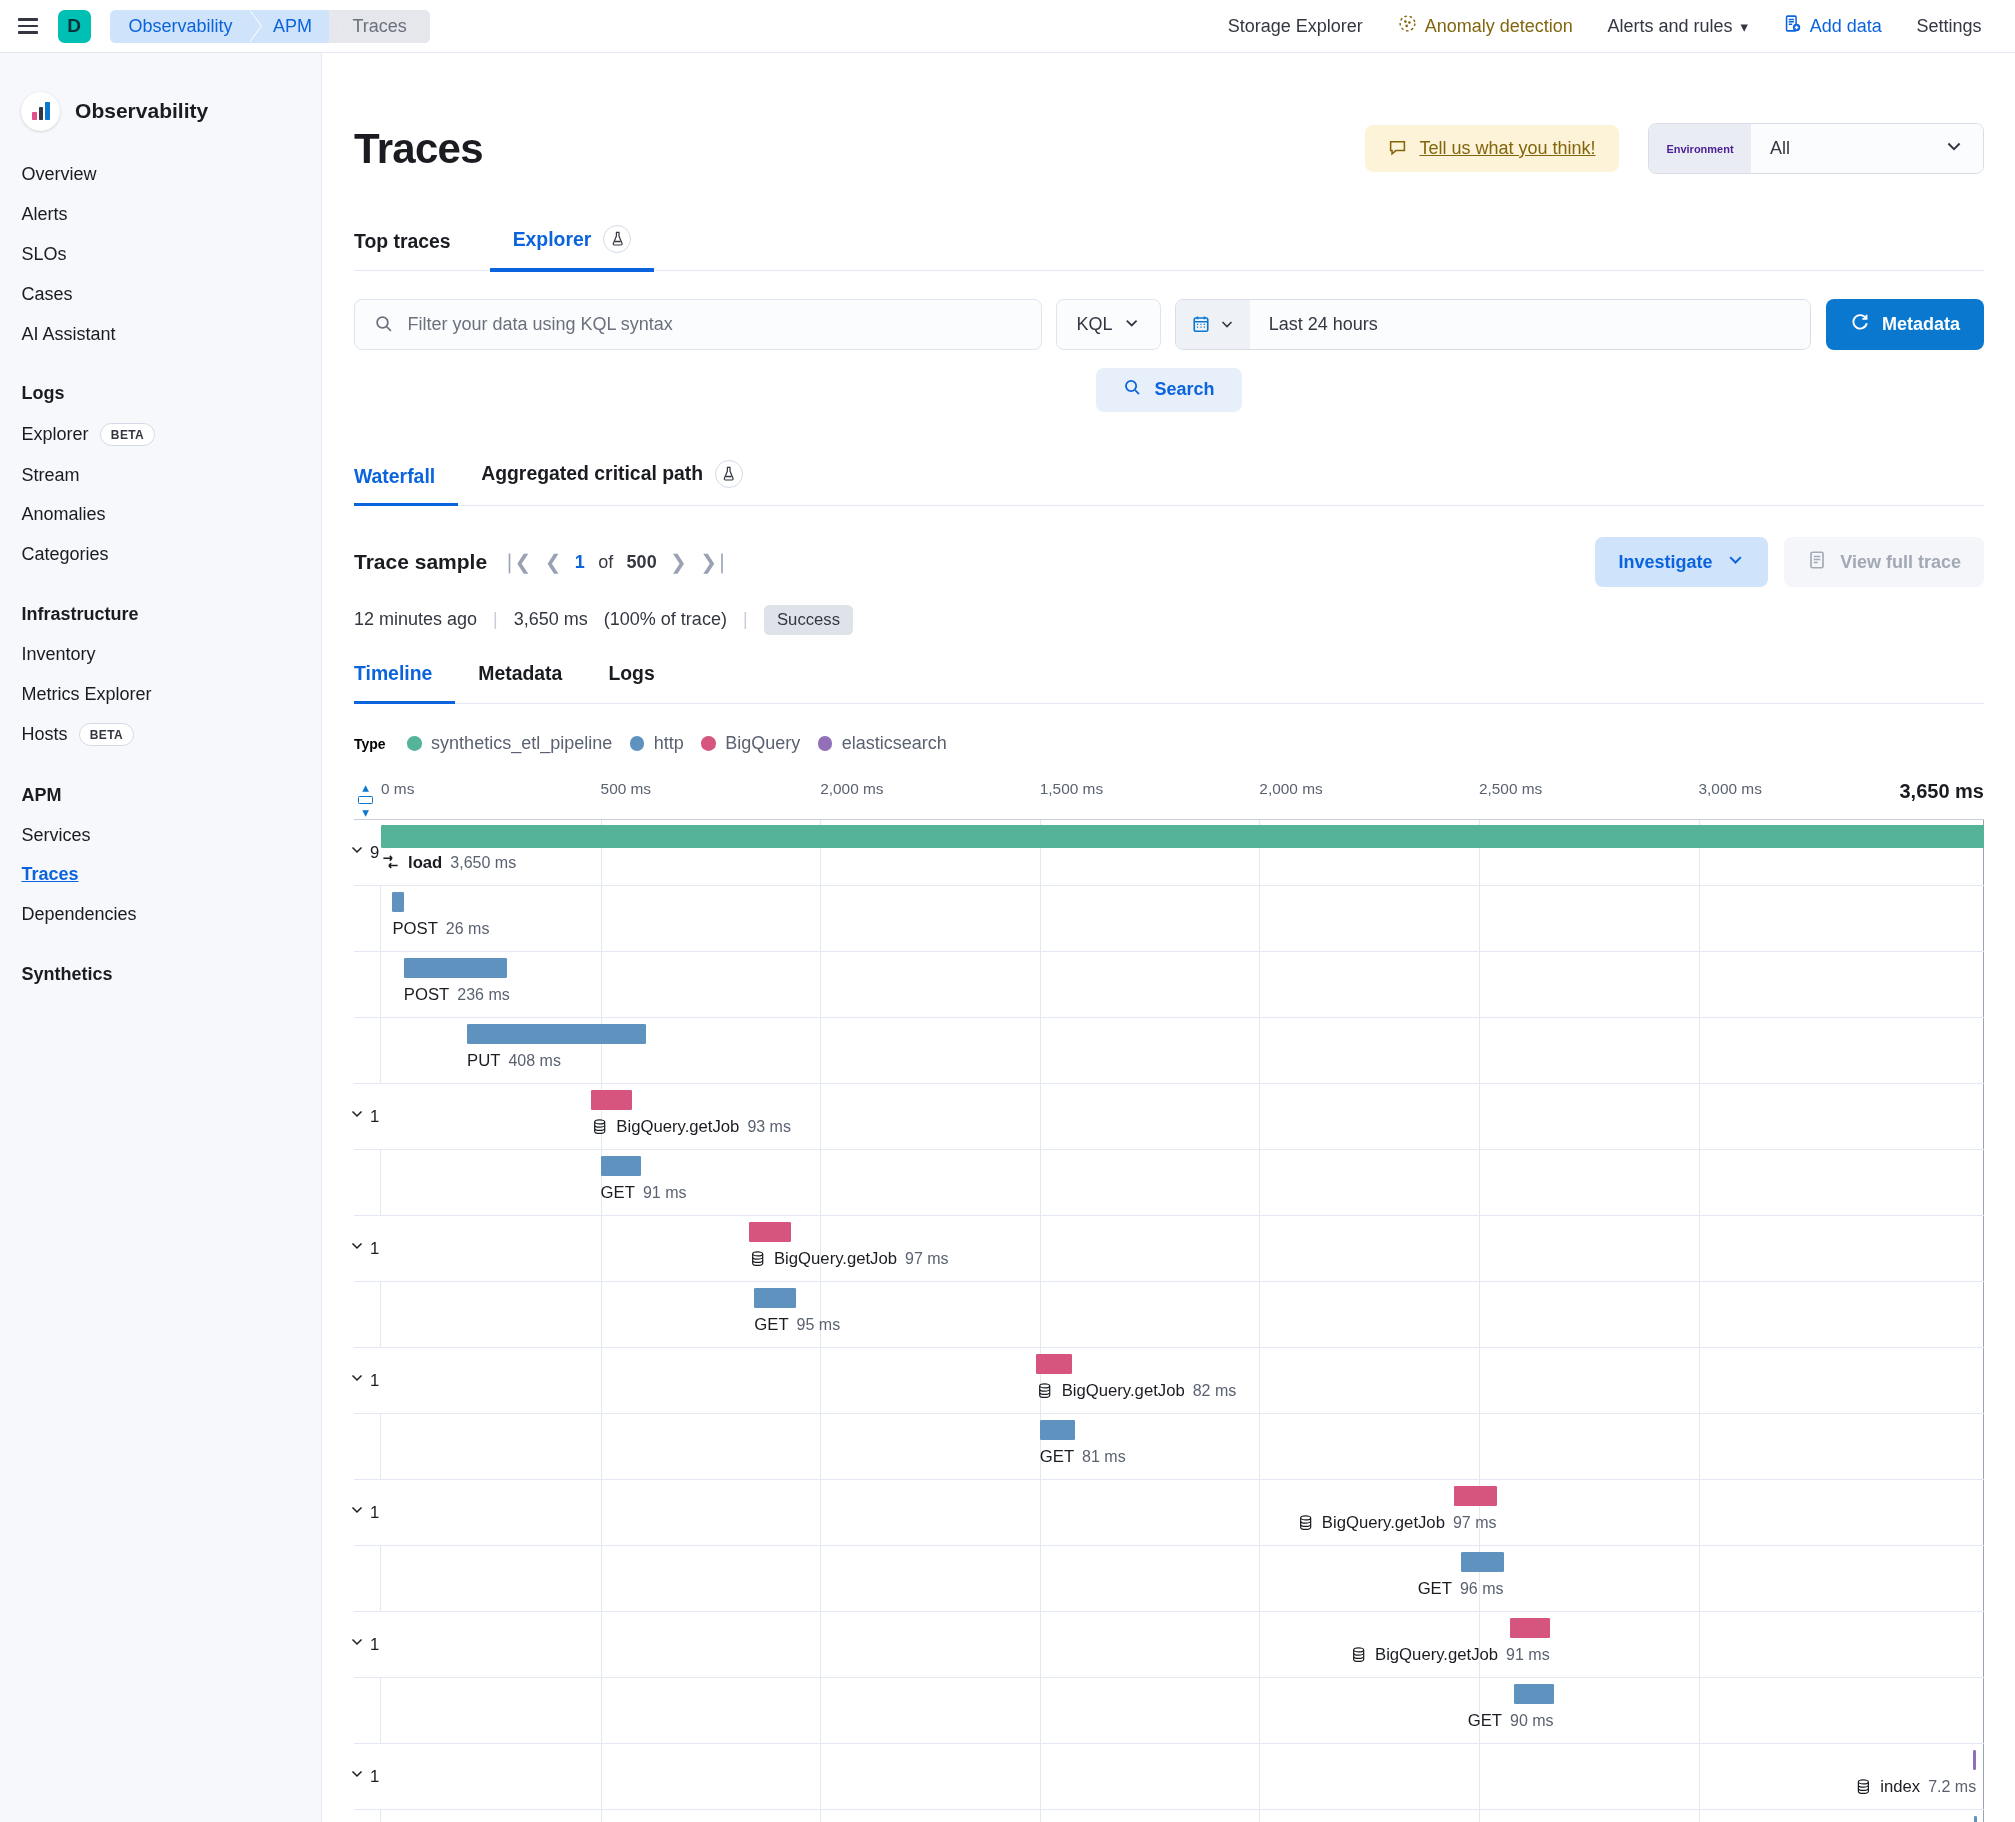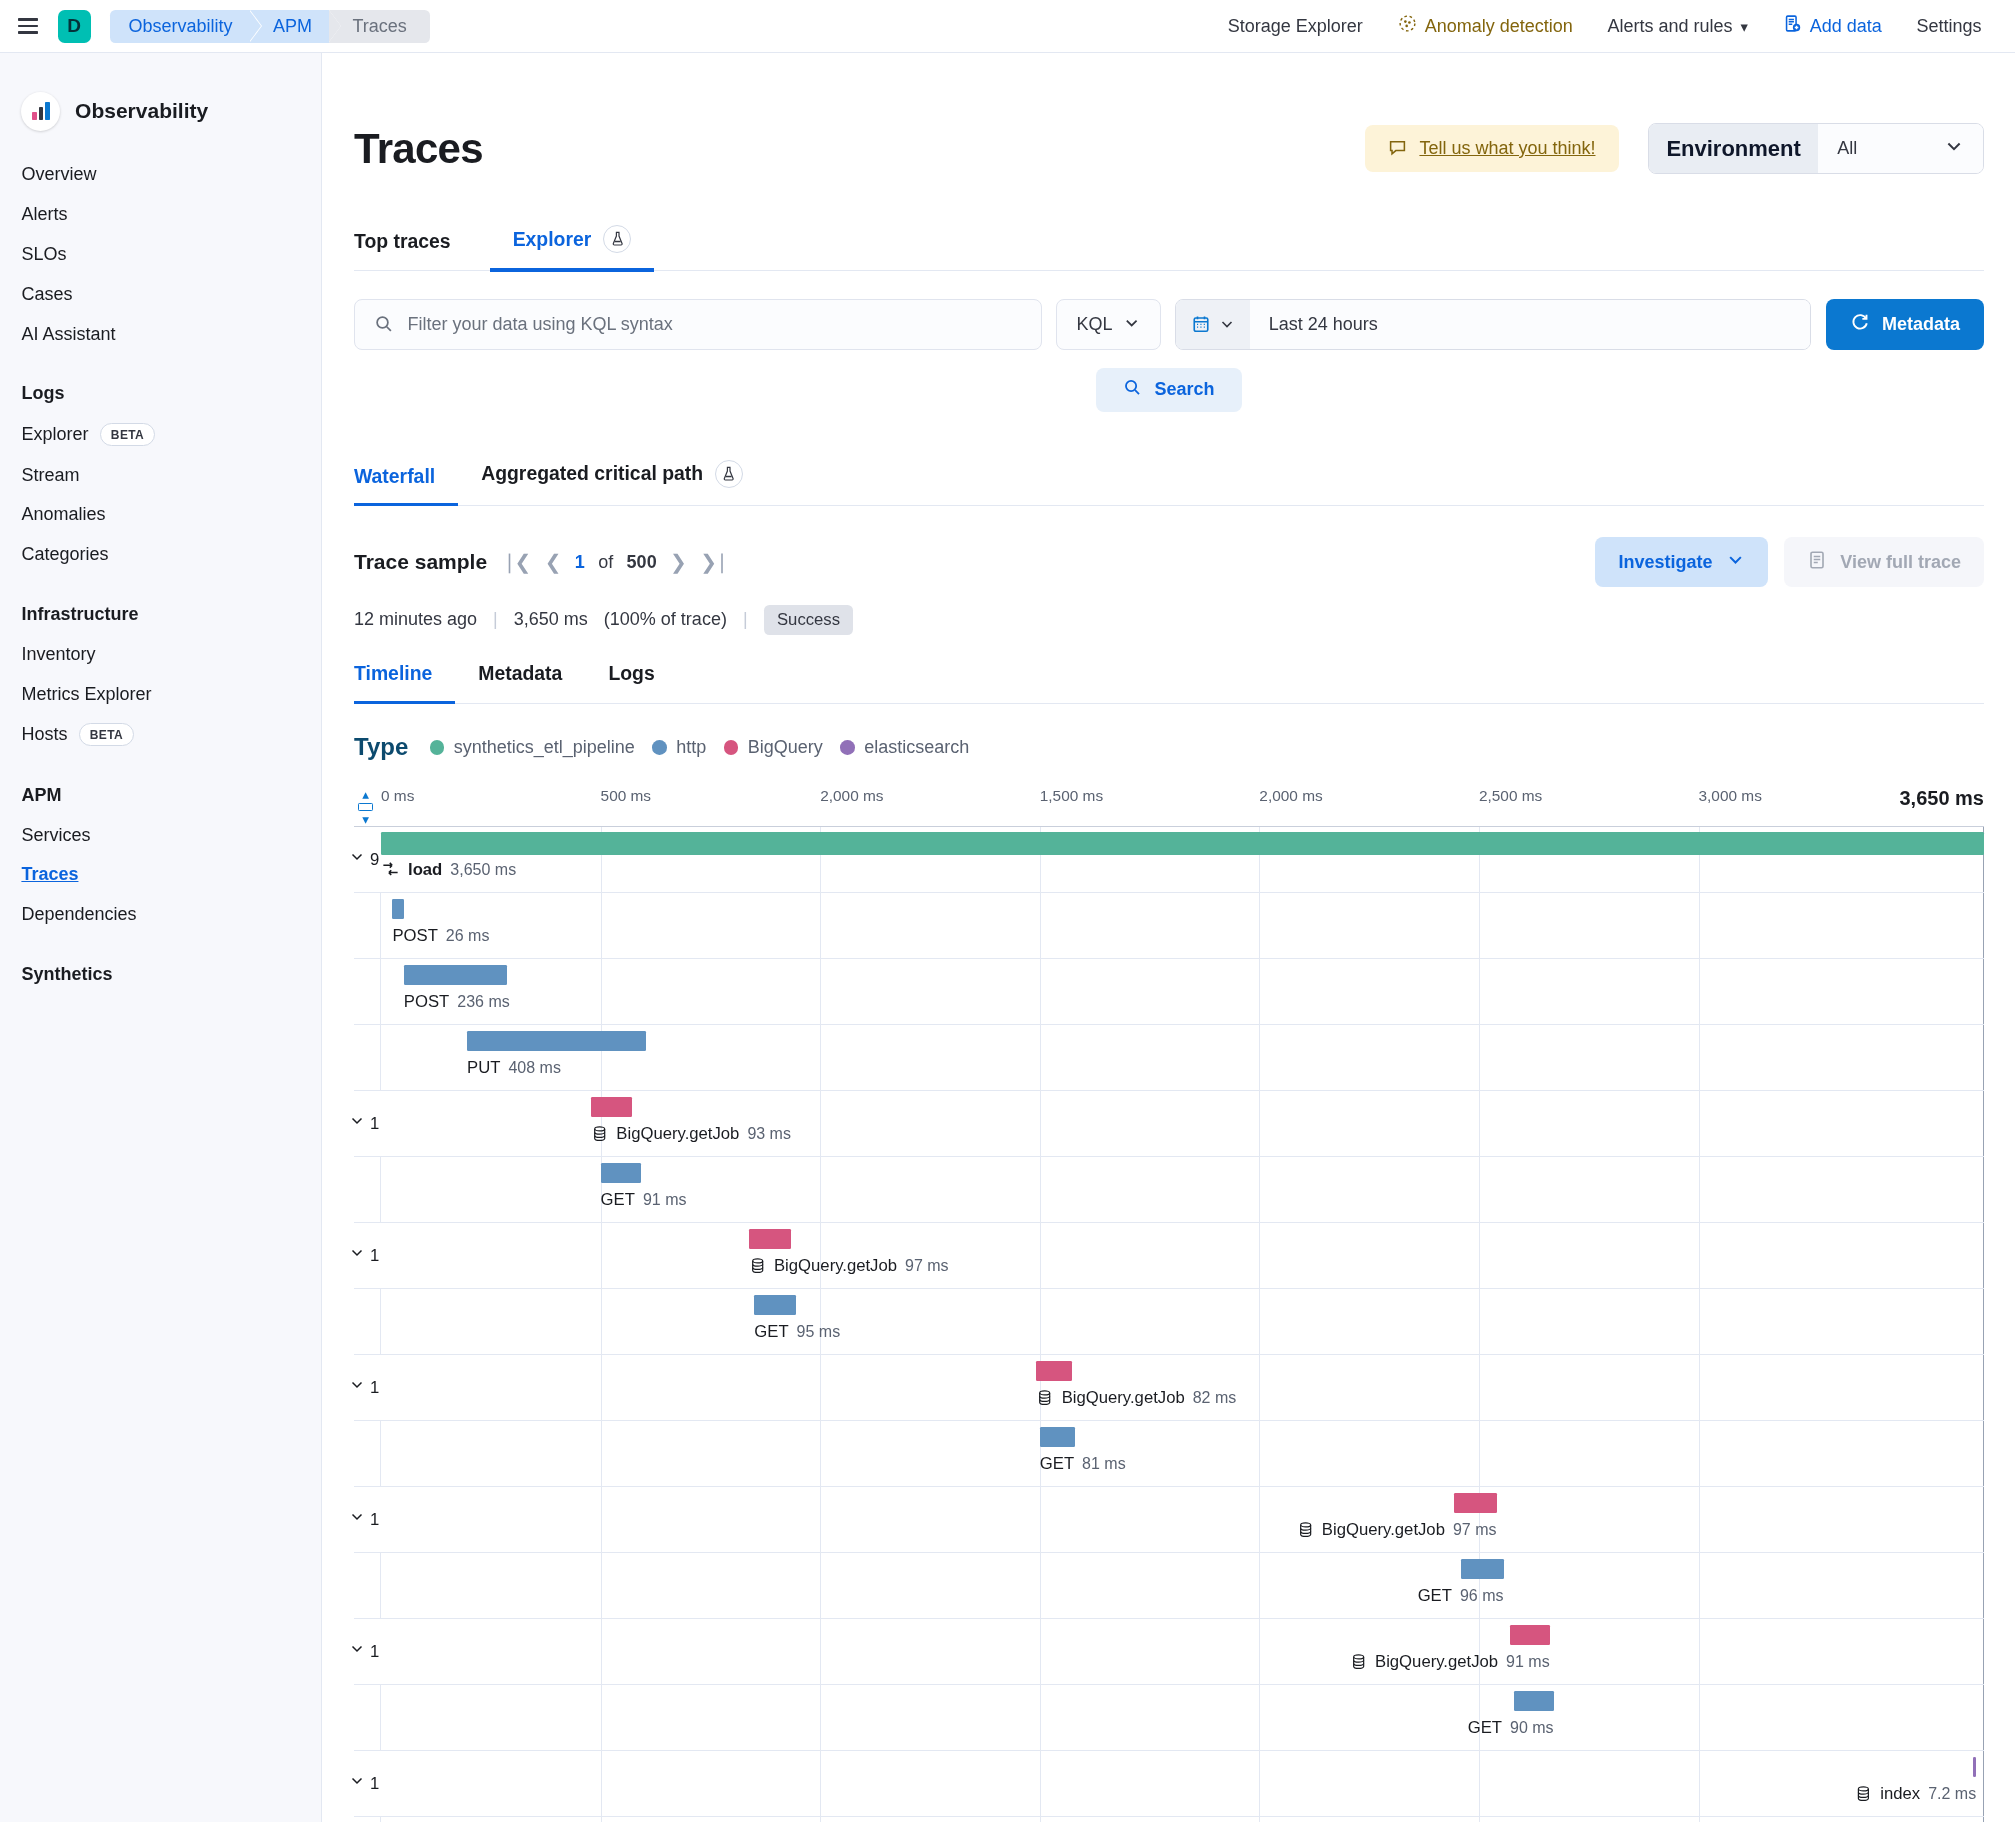--- a/index.html
+++ b/index.html
@@ -108,21 +108,21 @@
 
   .page-head { display:flex; align-items:center; justify-content:space-between; padding-top: 70px; }
   .page-title { font-size: 42px; font-weight: 700; letter-spacing:-0.7px; color:#1a1c21; }
   .head-right { display:flex; align-items:center; gap: 29.5px; }
   .feedback-pill {
     background:#fdf3d8; border-radius: 8px; padding: 13.4px 23px;
     display:flex; align-items:center; gap:12px;
   }
   .feedback-pill .txt { font-size:18px; color:#83650d; text-decoration: underline; }
   .env-select { display:flex; align-items:stretch; border:0.7px solid #d9dde7; border-radius:8px; overflow:hidden; width: 336px; height: 51px; }
-  .env-label { background:#e9edf3; display:flex; align-items:center; padding: 0 17.4px; font-size:22px; font-weight:700; color:#0f172a; white-space:nowrap;}
+  .env-label { background:#e9edf3; display:flex; align-items:center; padding: 0 17.4px; font-size:11px; font-weight:700; color:#4c1d95; white-space:nowrap;}
   .env-value { flex:1; background:#fbfcfe; display:flex; align-items:center; justify-content:space-between; padding: 0 19px; font-size:18px; color:#343741;}
 
   .tabs-row { display:flex; align-items:flex-end; gap: 16px; margin-top: 51px; border-bottom: 1.3px solid #e3e8f2; }
   .tab {
     font-size: 19.4px; font-weight:700; color:#1a1c21;
     padding: 0 23px 17.4px 23px; position:relative; cursor:pointer;
     display:flex; align-items:center; gap: 12px;
   }
   .tab:first-child { padding-left: 0; }
   .tab.active { color:#0b64dd; }
@@ -178,21 +178,21 @@
     display:flex; align-items:center; gap:13.4px; padding: 0 23px; font-size:18px; font-weight:700;
   }
 
   .meta-row { display:flex; align-items:center; gap: 16px; margin-top: 17.4px; font-size: 18px; color:#343741; }
   .meta-sep { color:#c6ccd8; }
   .status-badge { background:#dfe2e9; border-radius:5.4px; padding: 5.4px 13.4px; font-size:16.7px; color:#343741; }
 
   .tabs-row3 { display:flex; align-items:flex-end; margin-top: 27px; border-bottom: 1.3px solid #e3e8f2; }
 
   .legend-row { display:flex; align-items:center; gap: 17.4px; margin-top: 29.5px; }
-  .legend-label { font-size:24px; font-weight:700; color:#0c4a6e; margin-right: 4px; }
+  .legend-label { font-size:14px; font-weight:700; color:#000000; margin-right: 4px; }
   .legend-item { display:flex; align-items:center; gap: 9.4px; font-size:18px; color:#5a6271; }
   .dot { width: 14.7px; height:14.7px; border-radius:50%; display:block; }
 
   
   .wf { margin-top: 25.4px; position:relative; }
   .wf-axis { display:flex; align-items:flex-start; height: 39px; position:relative; }
   .wf-gutter { width: 27px; flex:0 0 27px; position:relative; }
   .collapse-ctrl { position:absolute; left: 0; top: 1.3px; color:#0b78d0; font-size:13.4px; line-height:1; text-align:center; width:23px;}
   .collapse-ctrl b { display:block; width:14.7px; height:8.7px; border:1.3px solid #0b78d0; margin: 1.3px auto; border-radius:1.3px; }
   .wf-track { flex:1; position:relative; height: 39px; }

